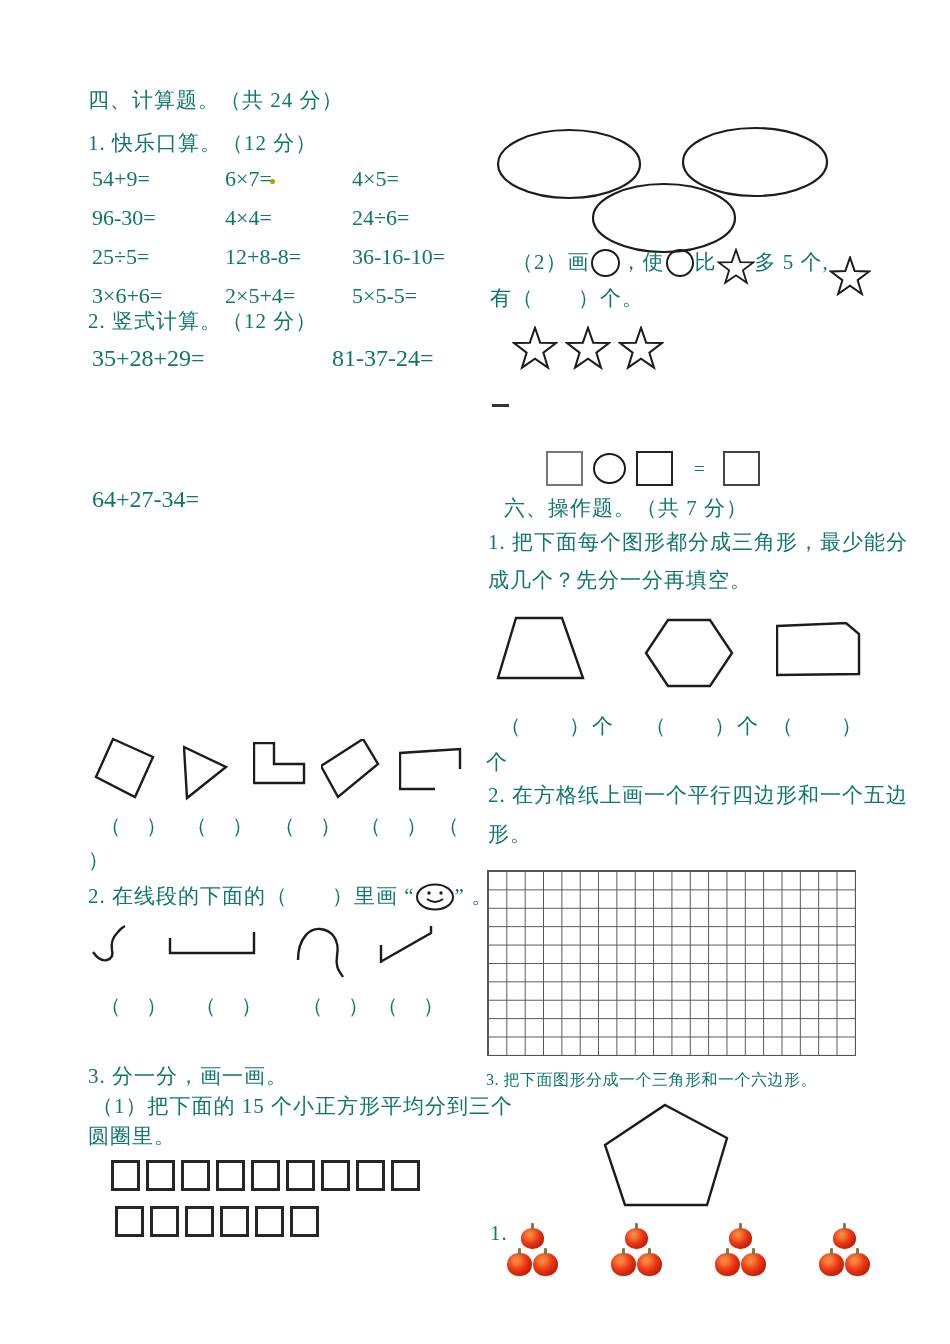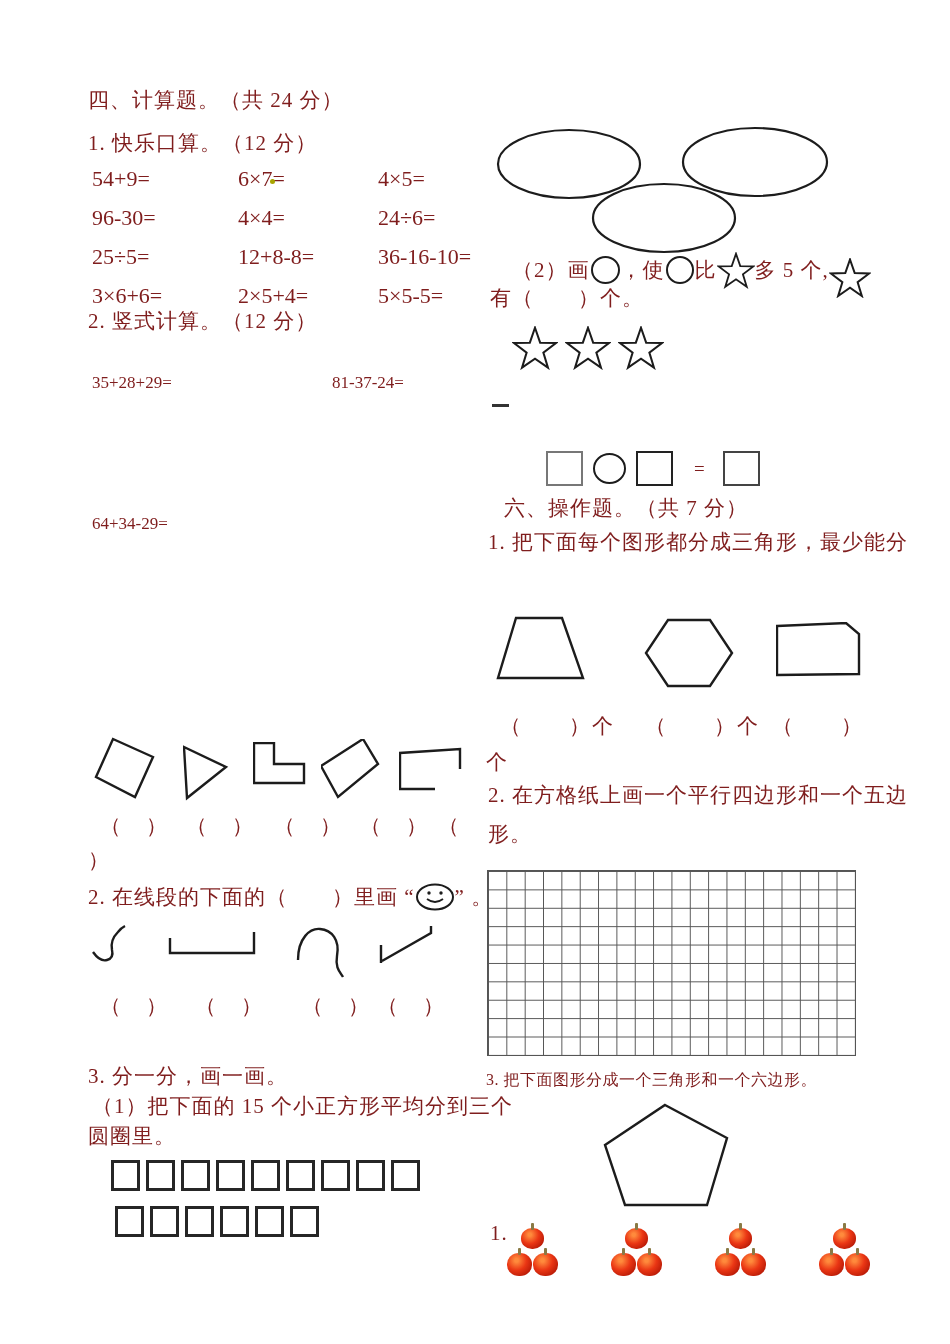--- a/index.html
+++ b/index.html
@@ -1,25 +1,25 @@
 <!DOCTYPE html>
 <html><head>
 <meta charset="utf-8">
 <style>
   html,body{margin:0;padding:0;background:#fff;}
   .page{position:relative;width:950px;height:1344px;background:#ffffff;
-        font-family:"Liberation Serif","DejaVu Serif",serif;color:#7f1d1d;overflow:hidden;}
+        font-family:"Liberation Serif","DejaVu Serif",serif;color:#0f766e;overflow:hidden;}
   .t{position:absolute;font-size:21px;letter-spacing:1px;white-space:nowrap;line-height:24px;}
   .num{font-family:"Liberation Serif","DejaVu Serif",serif;}
-  .oral{position:absolute;display:grid;grid-template-columns:133px 127px auto;row-gap:13px;font-size:22px;gap:13px;}
-  .vrow{position:absolute;display:grid;font-size:17px;margin-top:28px;}
+  .oral{position:absolute;display:grid;grid-template-columns:133px 127px auto;row-gap:13px;font-size:22px;}
+  .vrow{position:absolute;display:grid;font-size:24px;}
   .shape-svg{position:absolute;}
   .shape-svg polygon,.shape-svg path{fill:none;stroke:#1c1c1c;stroke-width:2.4;stroke-linejoin:miter;}
   .blank{position:absolute;font-size:21px;letter-spacing:2px;white-space:nowrap;}
-  .flexline{position:absolute;display:flex;align-items:center;font-size:21px;letter-spacing:1px;white-space:nowrap;}
+  .flexline{position:absolute;display:flex;font-size:21px;letter-spacing:1px;white-space:nowrap;}
   .sqrow{position:absolute;display:flex;gap:6px;}
   .sq{box-sizing:border-box;width:29px;height:31px;border:3px solid #262626;background:#fff;}
   .grid-paper{position:absolute;left:487px;top:870px;width:367px;height:184px;
       border:1px solid #555;
       background-image:linear-gradient(to right,#555 1px,transparent 1px),
                        linear-gradient(to bottom,#555 1px,transparent 1px);
       background-size:18.35px 18.4px;}
   .dash{position:absolute;left:492px;top:404px;width:17px;height:3px;background:#333;}
   .dot{position:absolute;left:270px;top:179px;width:5px;height:5px;border-radius:50%;background:#a8a400;}
   .eqrow{position:absolute;display:flex;align-items:center;}
@@ -56,21 +56,21 @@
     <span class="num">5×5-5=</span>
   </div>
   <div class="dot"></div>
 
   <div class="t" style="left:88px;top:309px">2. 竖式计算。（12 分）</div>
   <div class="vrow" style="left:92px;top:345px;grid-template-columns:240px auto">
     <span class="num">35+28+29=</span>
     <span class="num">81-37-24=</span>
   </div>
   <div class="vrow" style="left:92px;top:486px;grid-template-columns:238px auto">
-    <span class="num">64+34-29=</span>
+    <span class="num">64+27-34=</span>
   </div>
 
 
   <svg class="shape-svg" style="left:94px;top:737px" width="62" height="63" viewBox="0 0 62 63">
       <polygon points="19,2 59,20 41,60 2,40"></polygon>
     </svg>
   <svg class="shape-svg" style="left:183px;top:745px" width="46" height="56" viewBox="0 0 46 56">
       <polygon points="1,2 43,22 4,53"></polygon>
     </svg>
   <svg class="shape-svg" style="left:253px;top:742px" width="53" height="43" viewBox="0 0 53 43">
@@ -188,20 +188,21 @@
     <svg width="35" height="35" viewBox="0 0 35 35">
         <ellipse cx="17.5" cy="17.5" rx="15.5" ry="14.5" fill="none" stroke="#1c1c1c" stroke-width="2"></ellipse>
       </svg>
     <span class="eqsq" style="border-color:#222"></span>
     <span style="font-size:19px;margin:0 9px 0 12px">=</span>
     <span class="eqsq" style="border-color:#444"></span>
   </div>
 
   <div class="t" style="left:504px;top:496px">六、操作题。（共 7 分）</div>
   <div class="t" style="left:488px;top:530px">1. 把下面每个图形都分成三角形，最少能分</div>
+  <div class="t" style="left:488px;top:568px">成几个？先分一分再填空。</div>
 
   <svg class="shape-svg" style="left:496px;top:616px" width="90" height="65" viewBox="0 0 90 65">
       <polygon points="20,2 66,2 87,62 2,62"></polygon>
     </svg>
   <svg class="shape-svg" style="left:644px;top:618px" width="91" height="71" viewBox="0 0 91 71">
       <polygon points="24,2 66,2 88,35 66,68 24,68 2,35"></polygon>
     </svg>
   <svg class="shape-svg" style="left:776px;top:622px" width="85" height="55" viewBox="0 0 85 55">
       <polygon points="1,4 70,1 83,12 83,52 1,53"></polygon>
     </svg>

